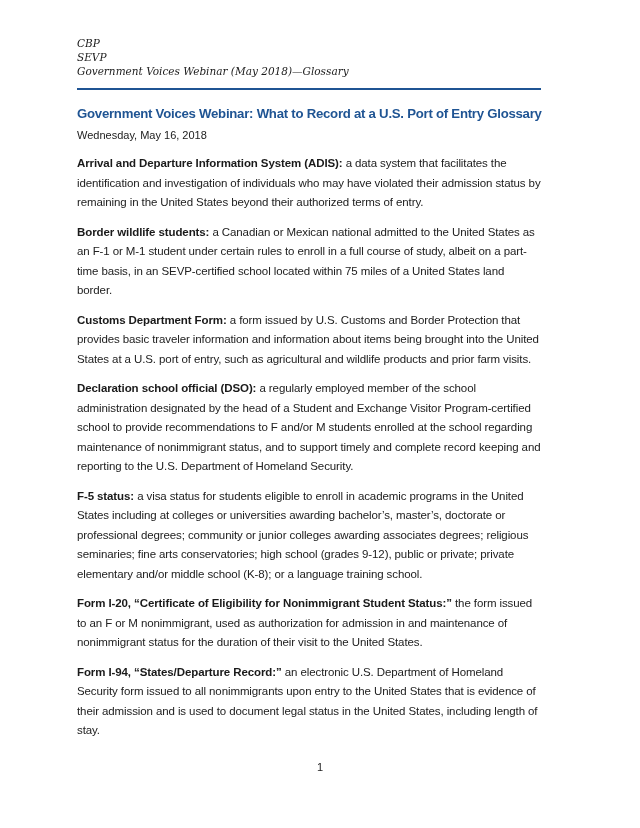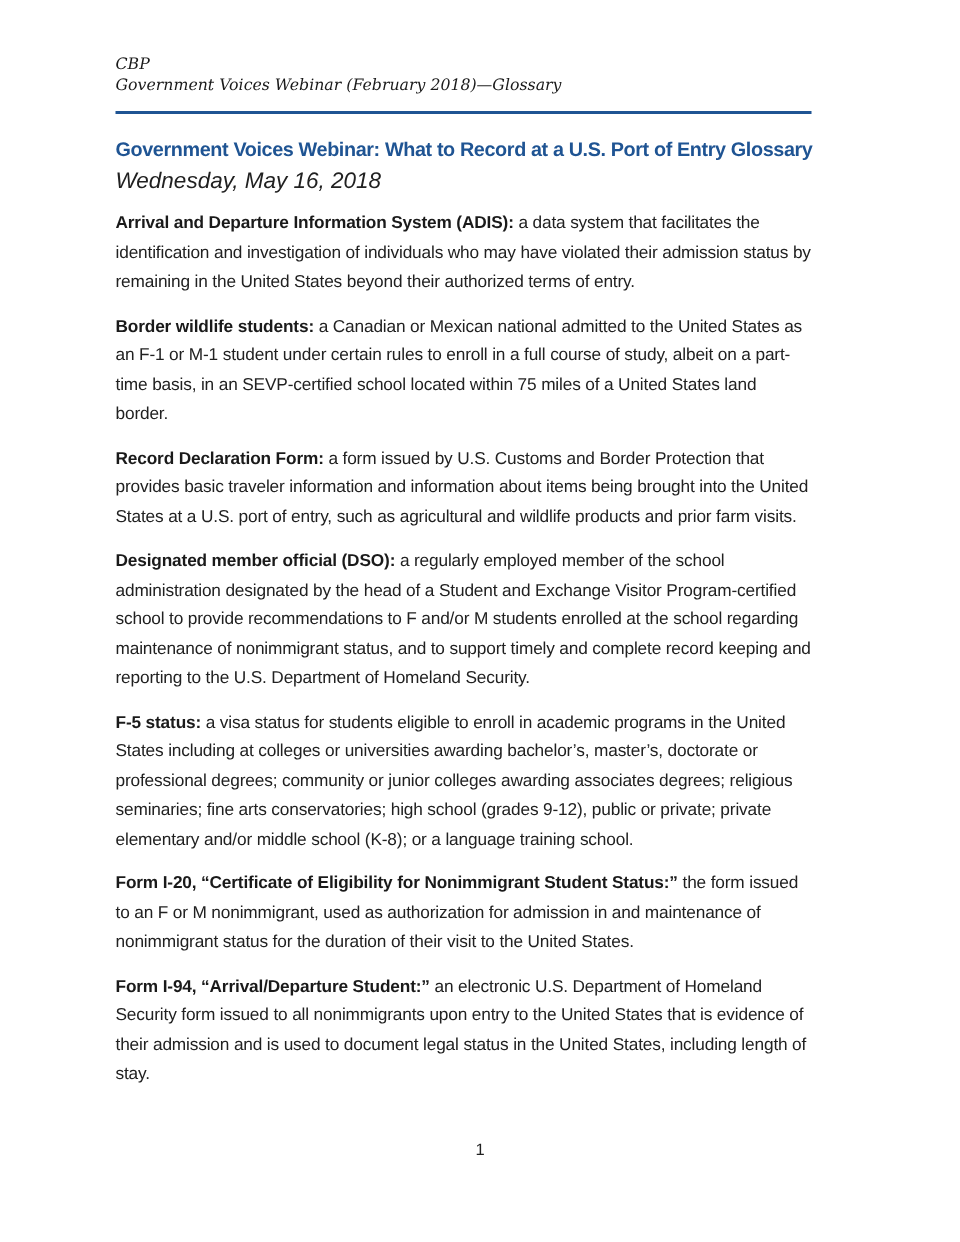--- a/index.html
+++ b/index.html
@@ -34,25 +34,24 @@
     font-family: "Liberation Sans", sans-serif;
     font-size: 13.2px;
     font-weight: bold;
     letter-spacing: -0.25px;
     color: #1F5493;
     margin: 15px 0 0 0;
     line-height: 18px;
     white-space: nowrap;
   }
   .date-line {
-    font-size: 15px;
+    font-size: 11px;
     line-height: 18px;
     margin: 3px 0 0 0;
     color: #212121;
-    font-style: italic;
   }
   p.entry {
     font-size: 11.5px;
     line-height: 19.5px;
     margin: 10px 0 0 0;
     color: #212121;
     letter-spacing: -0.1px;
   }
   p.entry b {
     font-weight: bold;
@@ -68,59 +67,60 @@
     color: #212121;
   }
 </style>
 </head>
 <body>
 
 <div class="page">
 
   <div class="doc-header">
     <div>CBP</div>
-    <div>Government Voices Webinar (February 2018)—Glossary</div>
+    <div>SEVP</div>
+    <div>Government Voices Webinar (May 2018)—Glossary</div>
   </div>
 
   <hr class="rule">
 
   <h1 class="doc-title">Government Voices Webinar: What to Record at a U.S. Port of Entry Glossary</h1>
 
   <div class="date-line">Wednesday, May 16, 2018</div>
 
   <p class="entry">
     <b>Arrival and Departure Information System (ADIS):</b>
     <span>a data system that facilitates the identification and investigation of individuals who may have violated their admission status by remaining in the United States beyond their authorized terms of entry.</span>
   </p>
 
   <p class="entry">
     <b>Border wildlife students:</b>
     <span>a Canadian or Mexican national admitted to the United States as an F-1 or M-1 student under certain rules to enroll in a full course of study, albeit on a part-time basis, in an SEVP-certified school located within 75 miles of a United States land border.</span>
   </p>
 
   <p class="entry">
-    <b>Record Declaration Form:</b>
+    <b>Customs Department Form:</b>
     <span>a form issued by U.S. Customs and Border Protection that provides basic traveler information and information about items being brought into the United States at a U.S. port of entry, such as agricultural and wildlife products and prior farm visits.</span>
   </p>
 
   <p class="entry">
-    <b>Designated member official (DSO):</b>
+    <b>Declaration school official (DSO):</b>
     <span>a regularly employed member of the school administration designated by the head of a Student and Exchange Visitor Program-certified school to provide recommendations to F and/or M students enrolled at the school regarding maintenance of nonimmigrant status, and to support timely and complete record keeping and reporting to the U.S. Department of Homeland Security.</span>
   </p>
 
   <p class="entry">
     <b>F-5 status:</b>
     <span>a visa status for students eligible to enroll in academic programs in the United States including at colleges or universities awarding bachelor’s, master’s, doctorate or professional degrees; community or junior colleges awarding associates degrees; religious seminaries; fine arts conservatories; high school (grades 9-12), public or private; private elementary and/or middle school (K-8); or a language training school.</span>
   </p>
 
   <p class="entry">
     <b>Form I-20, “Certificate of Eligibility for Nonimmigrant Student Status:”</b>
     <span>the form issued to an F or M nonimmigrant, used as authorization for admission in and maintenance of nonimmigrant status for the duration of their visit to the United States.</span>
   </p>
 
   <p class="entry">
-    <b>Form I-94, “Arrival/Departure Student:”</b>
+    <b>Form I-94, “States/Departure Record:”</b>
     <span>an electronic U.S. Department of Homeland Security form issued to all nonimmigrants upon entry to the United States that is evidence of their admission and is used to document legal status in the United States, including length of stay.</span>
   </p>
 
   <div class="page-footer">1</div>
 
 </div>
 
 </body></html>

